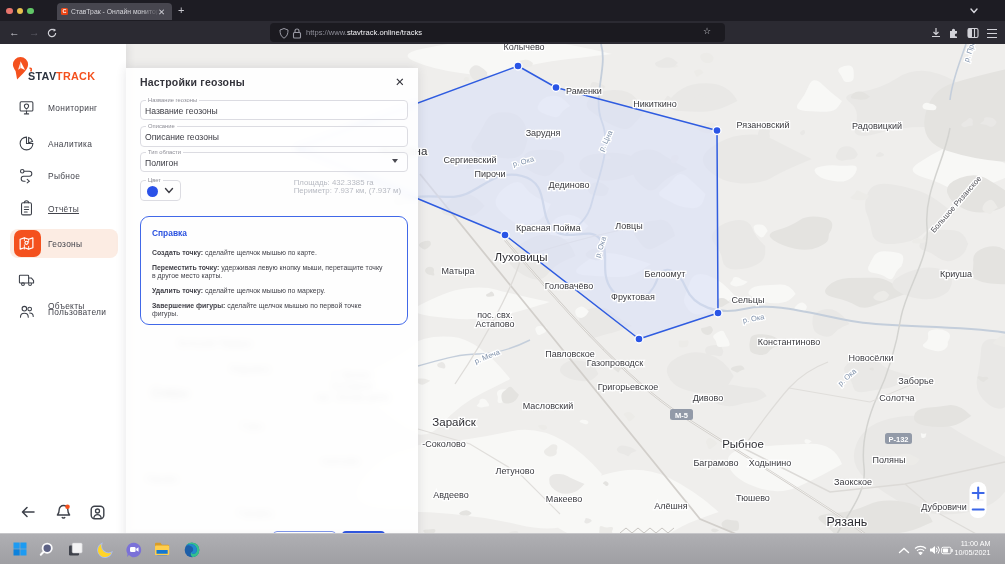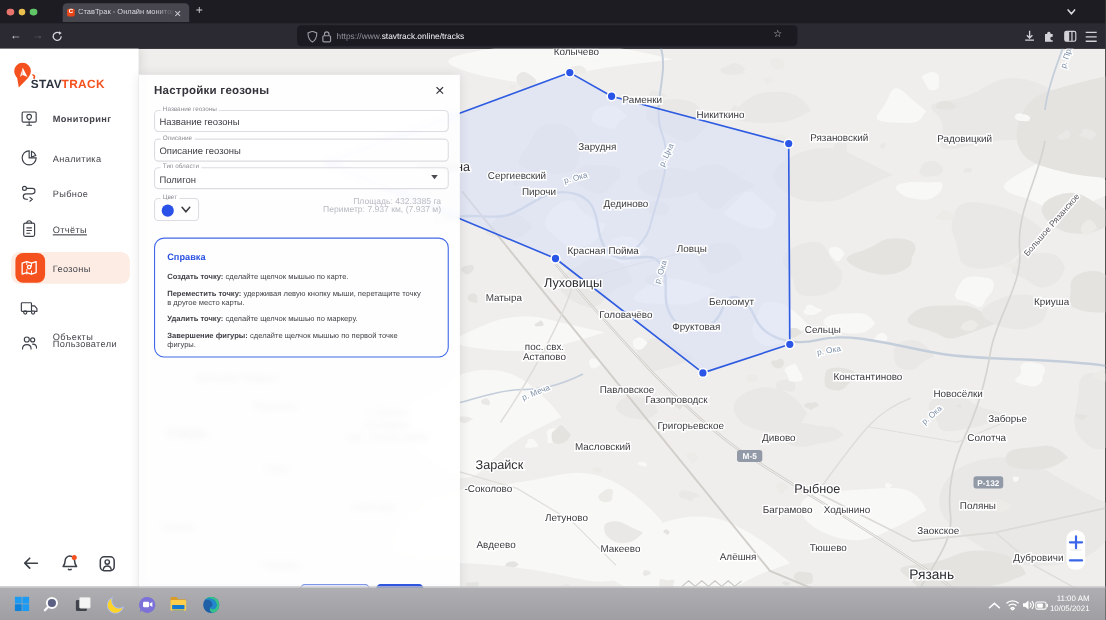--- a/index.html
+++ b/index.html
@@ -32,21 +32,21 @@
 
 
 #ptitle { left:14px; top:8px; font-size:10.5px; font-weight:bold; color:#33333b; letter-spacing:0.2px; }
 #pclose { left:269px; top:7px; font-size:11.5px; color:#33333b; }
 .field { left:13.5px; width:268px; height:20.5px; border:1px solid #dcdce2; border-radius:4px; background:rgba(255,255,255,0.55); }
 .flabel { left:20px; font-size:5.8px; color:#8d8d96; background:#fff; padding:0 2px; z-index:2; }
 .fvalue { left:19px; font-size:8.6px; color:#3c3c44; }
 #selarrow { left:266px; width:0; height:0; border-left:3.5px solid transparent; border-right:3.5px solid transparent; border-top:4.5px solid #4a4a52; }
 #colorbox { left:14px; top:112px; width:41px; height:20.5px; border:1px solid #dcdce2; border-radius:4px; }
 #colorcircle { left:6px; top:4.5px; width:11px; height:11px; border-radius:50%; background:#2a51e8; }
-#areainfo { right:17px; top:111px; font-size:7.8px; color:#b7bac2; text-align:right; line-height:8.4px; }
+#areainfo { right:17px; top:111px; font-size:7.8px; color:#b7bac2; text-align:left; line-height:8.4px; }
 #helpbox { left:14px; top:147.5px; width:267.5px; height:109px; border:1px solid #4168e8; border-radius:9px; }
 #helptitle { left:11px; top:11px; font-size:8.4px; font-weight:bold; color:#2b52e0; }
 .hline { left:11px; width:250px; font-size:6.9px; color:#3f3f47; line-height:8.6px; }
 .btn { top:462.5px; height:18px; border-radius:4px; font-size:7.6px; font-weight:bold; letter-spacing:0.6px; text-align:center; line-height:18px; }
 #btncancel { left:147px; width:63px; color:#3056dd; border:1px solid #7e95e8; background:rgba(255,255,255,0.8); }
 #btnsave { left:215.5px; width:43px; color:#fff; background:#3056dd; }
 
 
 #taskbar { left:0; top:533px; width:1005px; height:31px; background:linear-gradient(180deg,#afafb3,#9f9fa3); border-top:1px solid #c6c6c9; }
 #clock { right:14.5px; top:4.5px; text-align:right; color:#fff; font-size:7.2px; line-height:9.5px; }
@@ -298,21 +298,21 @@
 <text x="45" y="25" font-size="10.8" font-weight="bold" fill="#f4511e" letter-spacing="0.3">TRACK</text>
 <path d="M18.5 13.5 a1.2 1.2 0 0 1 1.8 1.2 l-0.5 1.8" fill="none" stroke="#f4511e" stroke-width="1.6"></path>
 </svg>
 <div id="selrow" class="abs"></div>
 <div id="selbox" class="abs"></div>
 <div class="abs" style="left:17.5px;top:55.0px;width:17px;height:17px;"><svg width="17" height="17" viewBox="0 0 24 24" fill="none" stroke="#3c4049" stroke-width="1.5" stroke-linecap="round" stroke-linejoin="round">
         <rect x="3" y="4" width="18" height="13" rx="1.5"></rect>
         <path d="M9 21 h6 M12 17 v4"></path>
         <path d="M12 7 a3 3 0 0 1 3 3 c0 2 -3 4.2 -3 4.2 s-3 -2.2 -3 -4.2 a3 3 0 0 1 3 -3 Z"></path>
       </svg></div>
-<div class="mlabel abs" style="top:59.0px;font-weight:bold;">Мониторинг</div>
+<div class="mlabel abs" style="top:59.0px;">Мониторинг</div>
 <div class="abs" style="left:17.5px;top:90.8px;width:17px;height:17px;"><svg width="17" height="17" viewBox="0 0 24 24" fill="none" stroke="#3c4049" stroke-width="1.5" stroke-linecap="round">
         <path d="M12 3 a9 9 0 1 0 9 9 h-9 Z"></path>
         <path d="M15 3.5 a9 9 0 0 1 5.5 5.5 l-5.5 2 Z"></path>
       </svg></div>
 <div class="mlabel abs" style="top:94.8px;text-align:center;">Аналитика</div>
 <div class="abs" style="left:17.5px;top:123.30000000000001px;width:17px;height:17px;"><svg width="17" height="17" viewBox="0 0 24 24" fill="none" stroke="#3c4049" stroke-width="1.5" stroke-linecap="round">
         <circle cx="6" cy="6" r="2.5"></circle>
         <path d="M8.5 6 H16 a3.5 3.5 0 0 1 0 7 H8 a3.5 3.5 0 0 0 0 7 h2"></path>
         <path d="M13 17.5 l3 2.5 -3 2.5"></path>
       </svg></div>

